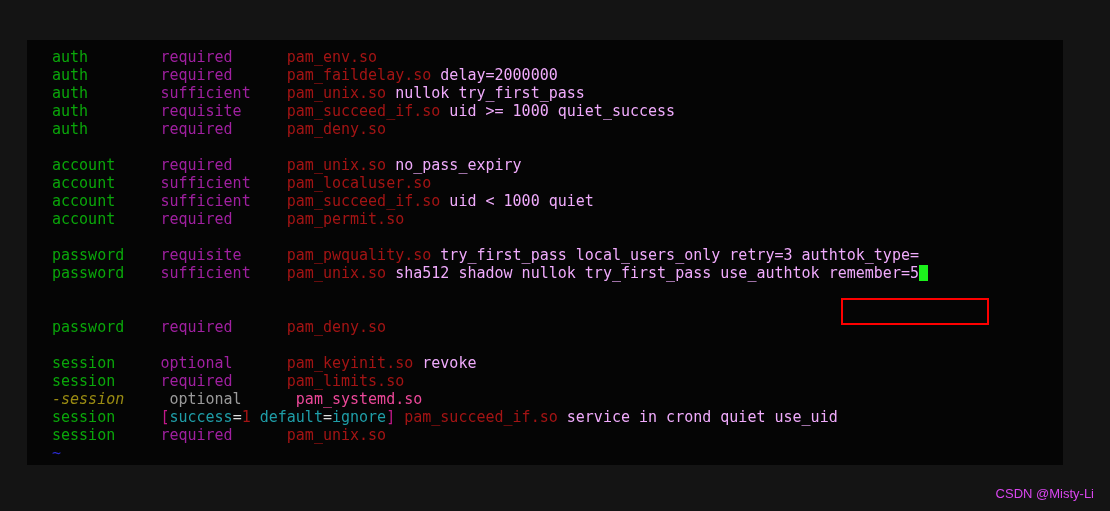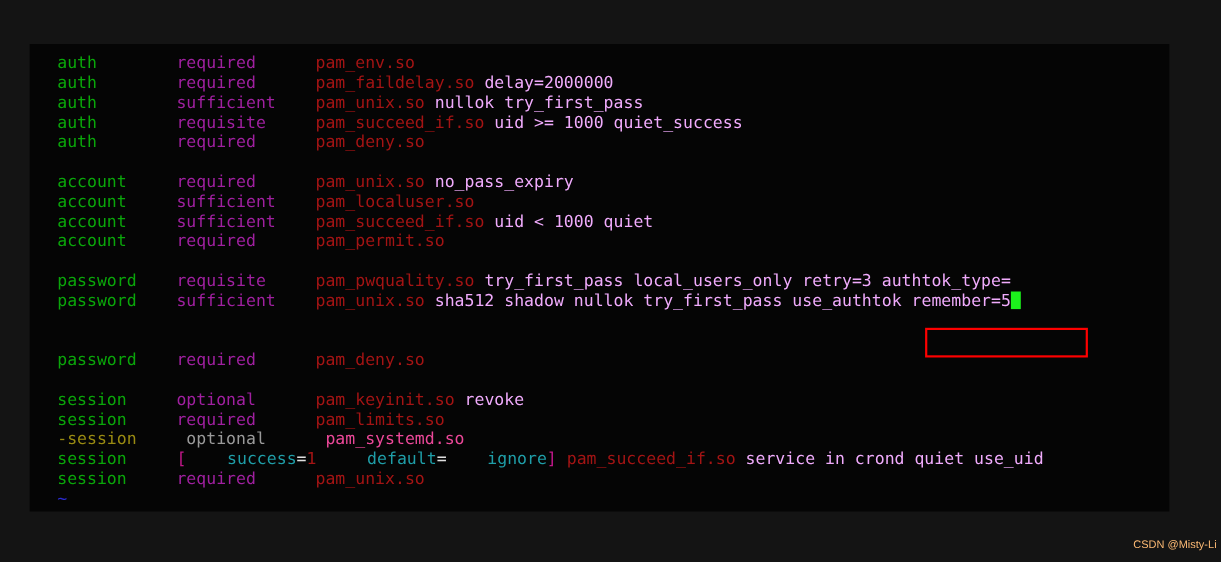--- a/index.html
+++ b/index.html
@@ -47,28 +47,28 @@
     font-size: 15px;
     line-height: 18px;
     letter-spacing: 0px;
     white-space: pre;
     color: #d8d8d8;
   }
   .line { height: 18px; white-space: pre; }
 
   
   .c-type     { color: #0aa60a; }
-  .c-type-neg { color: #9a8b12; }
+  .c-type-neg { color: #9a8b12; font-style: italic; }
   .c-ctrl     { color: #a020a0; }
   .c-ctrl-dim { color: #9a9a9a; }
   .c-module   { color: #a31414; }
   .c-module-w { color: #ec4899; }
   .c-arg      { color: #f0abfc; }
   .c-brk      { color: #c2188a; }
-  .c-key      { color: #1f9ea8; margin-left: 37px; }
+  .c-key      { color: #1f9ea8; }
   .c-num      { color: #a31414; }
   .c-eq       { color: #dedede; }
   .c-tilde    { color: #2b2bd0; }
 
   
   #annotation-box {
     position: absolute;
     left: 814px;
     top: 258px;
     width: 148px;
@@ -82,24 +82,24 @@
   .cursor {
     display: inline-block;
     width: 9px;
     height: 16px;
     background: #1cf11c;
     vertical-align: -3px;
   }
 
   #watermark {
     position: absolute;
-    right: 4px;
+    right: 16px;
     bottom: 10px;
-    color: #fdba74;
-    font-size: 10px;
+    color: #d946ef;
+    font-size: 13px;
     font-family: "Liberation Sans", sans-serif;
   }
 </style>
 </head>
 <body>
 
 <div id="terminal">
 
   <div class="clipped-top">
     

